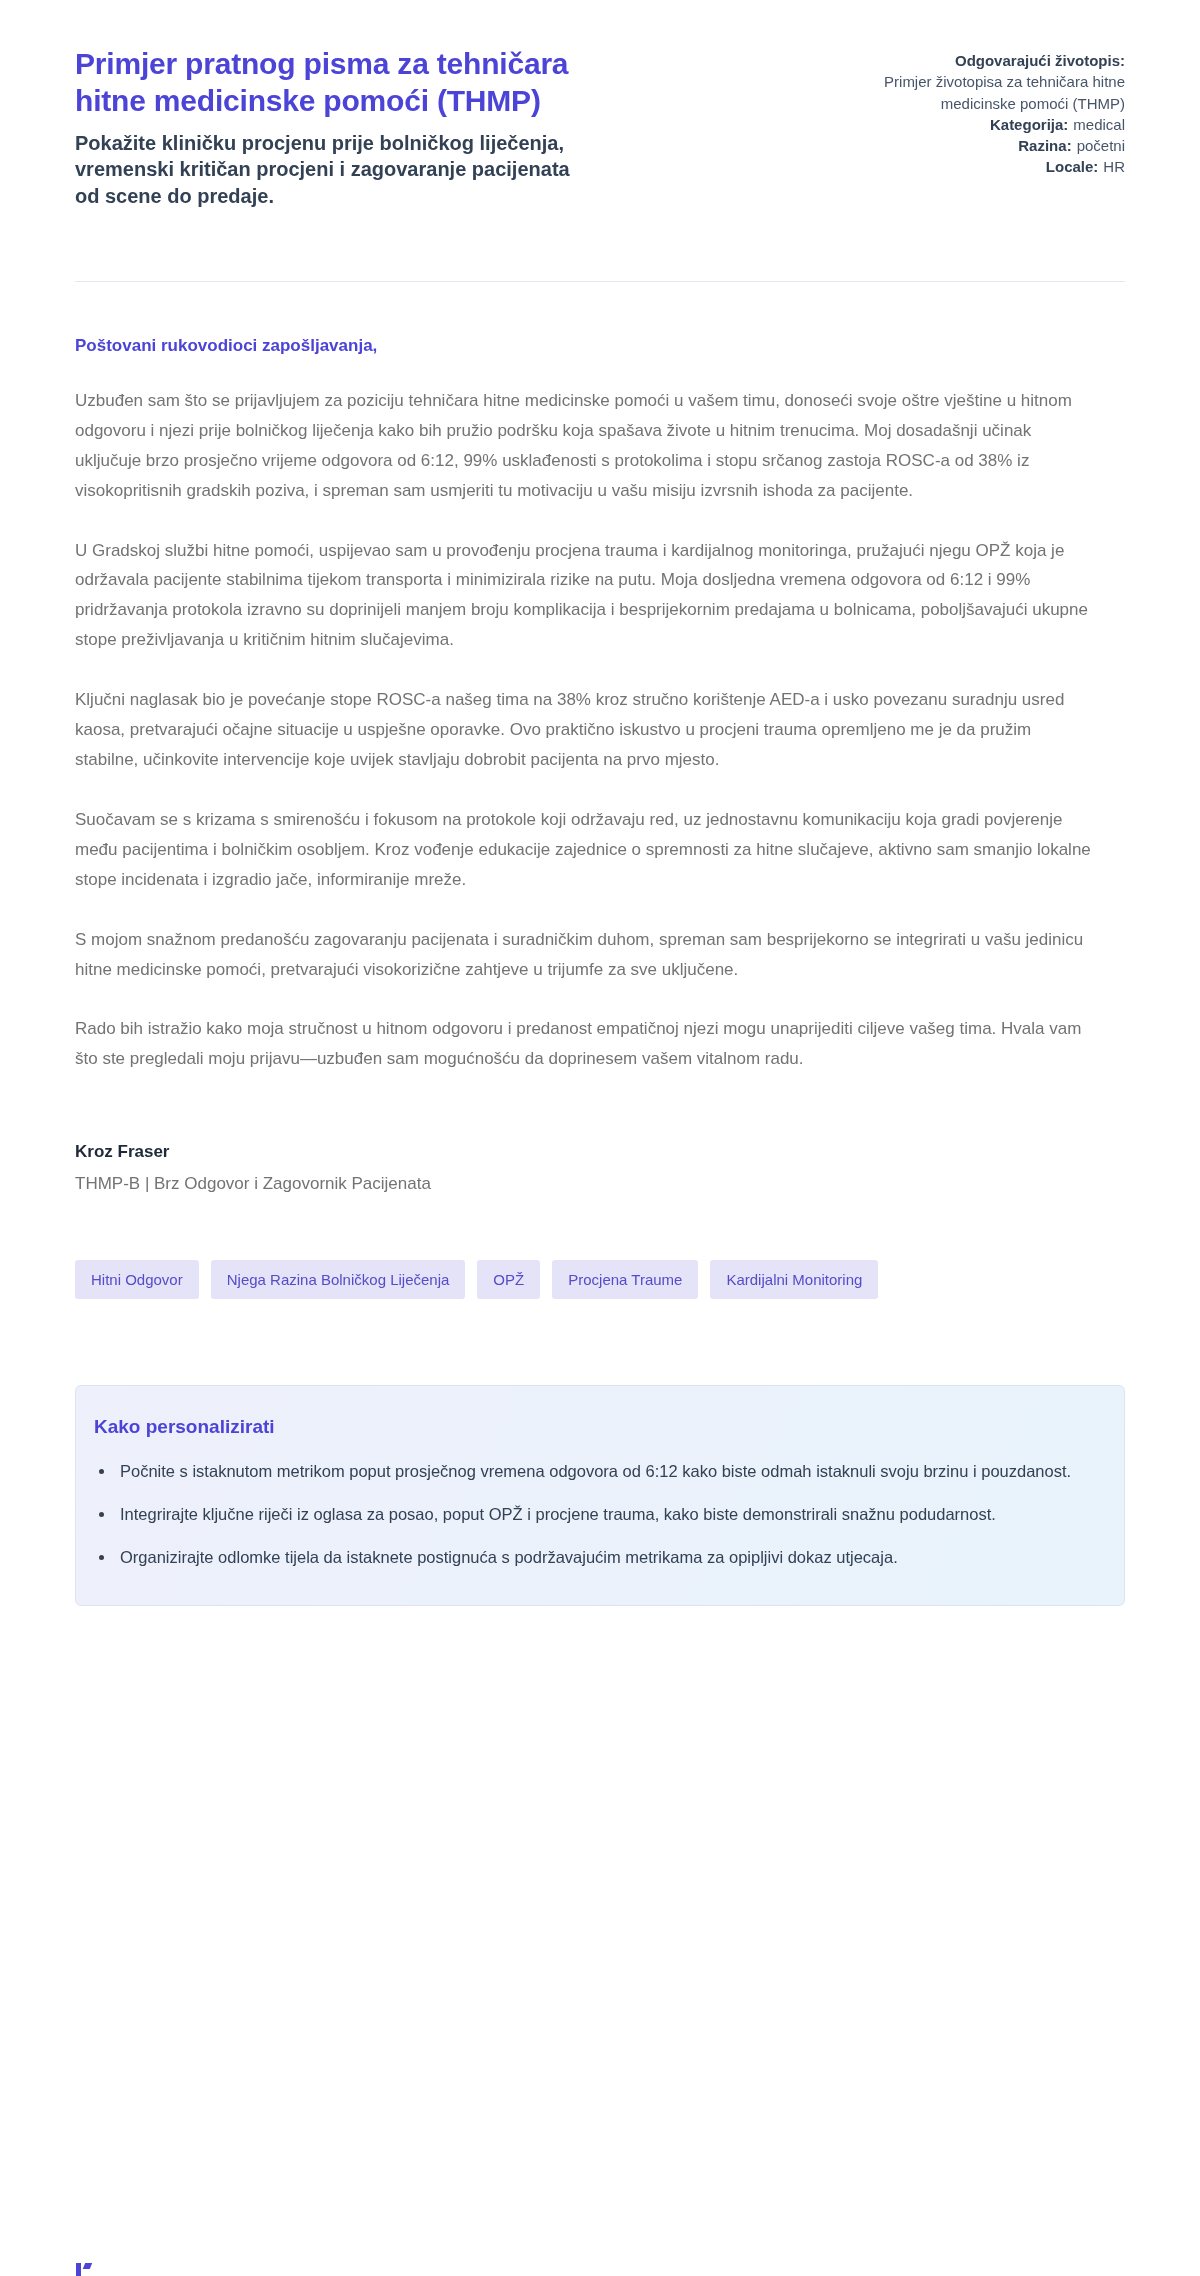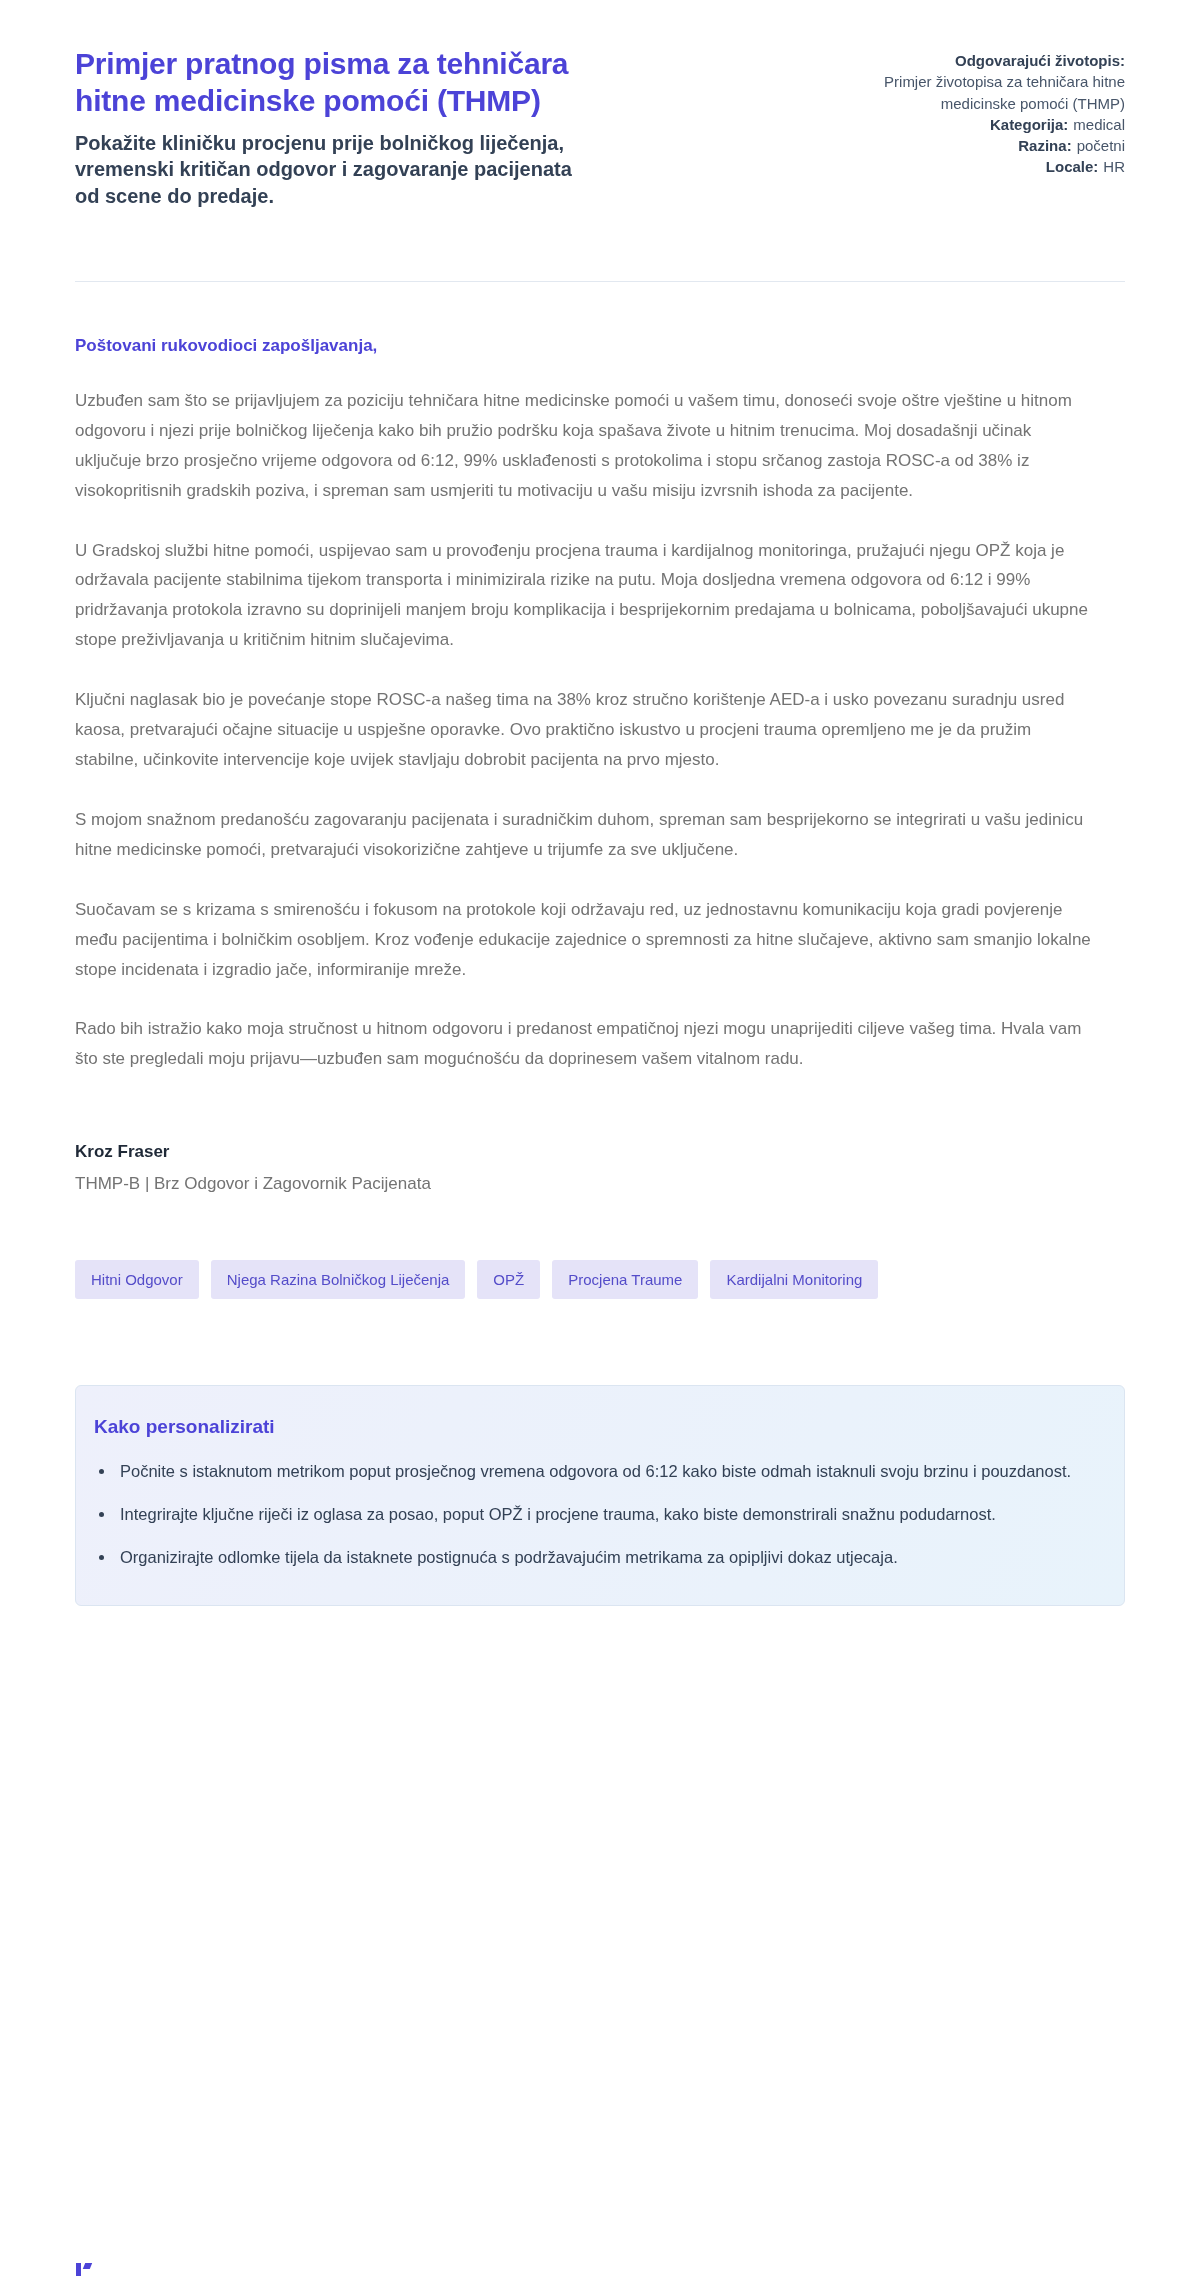--- a/index.html
+++ b/index.html
@@ -131,21 +131,21 @@
   }
 </style>
 </head>
 <body>
 
 <div class="page">
 
   <header class="header">
     <div class="header-left">
       <h1 class="title">Primjer pratnog pisma za tehničara hitne medicinske pomoći (THMP)</h1>
-      <p class="subtitle">Pokažite kliničku procjenu prije bolničkog liječenja, vremenski kritičan odgovor i zagovaranje pacijenata od scene do predaje.</p>
+      <p class="subtitle">Pokažite kliničku procjenu prije bolničkog liječenja, vremenski kritičan procjeni i zagovaranje pacijenata od scene do predaje.</p>
     </div>
 
     <aside class="meta">
       <div class="meta-line">
         <span class="meta-label">Odgovarajući životopis:</span>
       </div>
       <div class="meta-resume-value">Primjer životopisa za tehničara hitne medicinske pomoći (THMP)</div>
       <div class="meta-line">
         <span class="meta-label">Kategorija:</span><span class="val">medical</span>
       </div>
@@ -159,22 +159,22 @@
   </header>
 
   <hr class="divider">
 
   <main>
     <p class="greeting">Poštovani rukovodioci zapošljavanja,</p>
 
     <p class="para">Uzbuđen sam što se prijavljujem za poziciju tehničara hitne medicinske pomoći u vašem timu, donoseći svoje oštre vještine u hitnom odgovoru i njezi prije bolničkog liječenja kako bih pružio podršku koja spašava živote u hitnim trenucima. Moj dosadašnji učinak uključuje brzo prosječno vrijeme odgovora od 6:12, 99% usklađenosti s protokolima i stopu srčanog zastoja ROSC-a od 38% iz visokopritisnih gradskih poziva, i spreman sam usmjeriti tu motivaciju u vašu misiju izvrsnih ishoda za pacijente.</p>
     <p class="para">U Gradskoj službi hitne pomoći, uspijevao sam u provođenju procjena trauma i kardijalnog monitoringa, pružajući njegu OPŽ koja je održavala pacijente stabilnima tijekom transporta i minimizirala rizike na putu. Moja dosljedna vremena odgovora od 6:12 i 99% pridržavanja protokola izravno su doprinijeli manjem broju komplikacija i besprijekornim predajama u bolnicama, poboljšavajući ukupne stope preživljavanja u kritičnim hitnim slučajevima.</p>
     <p class="para">Ključni naglasak bio je povećanje stope ROSC-a našeg tima na 38% kroz stručno korištenje AED-a i usko povezanu suradnju usred kaosa, pretvarajući očajne situacije u uspješne oporavke. Ovo praktično iskustvo u procjeni trauma opremljeno me je da pružim stabilne, učinkovite intervencije koje uvijek stavljaju dobrobit pacijenta na prvo mjesto.</p>
+    <p class="para">Suočavam se s krizama s smirenošću i fokusom na protokole koji održavaju red, uz jednostavnu komunikaciju koja gradi povjerenje među pacijentima i bolničkim osobljem. Kroz vođenje edukacije zajednice o spremnosti za hitne slučajeve, aktivno sam smanjio lokalne stope incidenata i izgradio jače, informiranije mreže.</p>
     <p class="para">S mojom snažnom predanošću zagovaranju pacijenata i suradničkim duhom, spreman sam besprijekorno se integrirati u vašu jedinicu hitne medicinske pomoći, pretvarajući visokorizične zahtjeve u trijumfe za sve uključene.</p>
-    <p class="para">Suočavam se s krizama s smirenošću i fokusom na protokole koji održavaju red, uz jednostavnu komunikaciju koja gradi povjerenje među pacijentima i bolničkim osobljem. Kroz vođenje edukacije zajednice o spremnosti za hitne slučajeve, aktivno sam smanjio lokalne stope incidenata i izgradio jače, informiranije mreže.</p>
     <p class="para">Rado bih istražio kako moja stručnost u hitnom odgovoru i predanost empatičnoj njezi mogu unaprijediti ciljeve vašeg tima. Hvala vam što ste pregledali moju prijavu—uzbuđen sam mogućnošću da doprinesem vašem vitalnom radu.</p>
 
     <div class="signature">
       <p class="sig-name">Kroz Fraser</p>
       <p class="sig-role">THMP-B | Brz Odgovor i Zagovornik Pacijenata</p>
     </div>
 
     <div class="tags">
       <span class="tag">Hitni Odgovor</span>
       <span class="tag">Njega Razina Bolničkog Liječenja</span>

